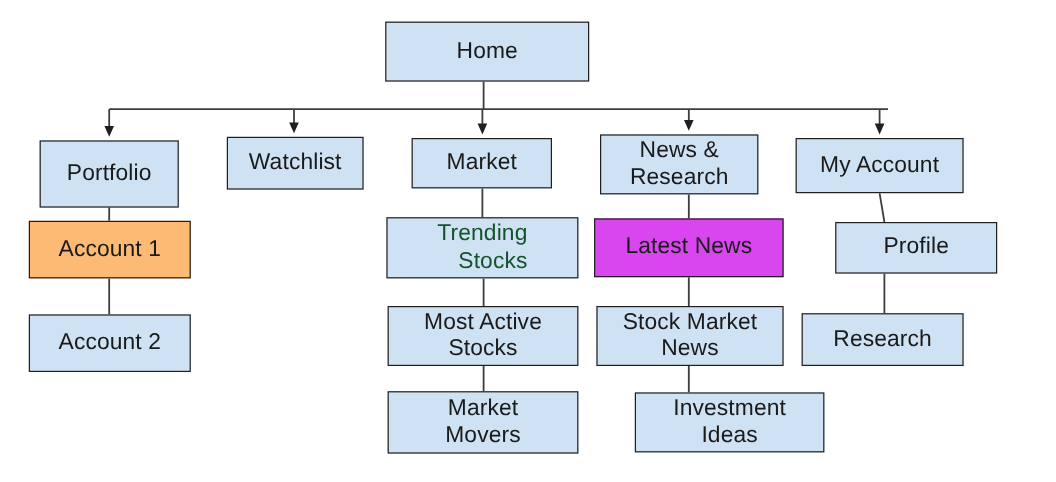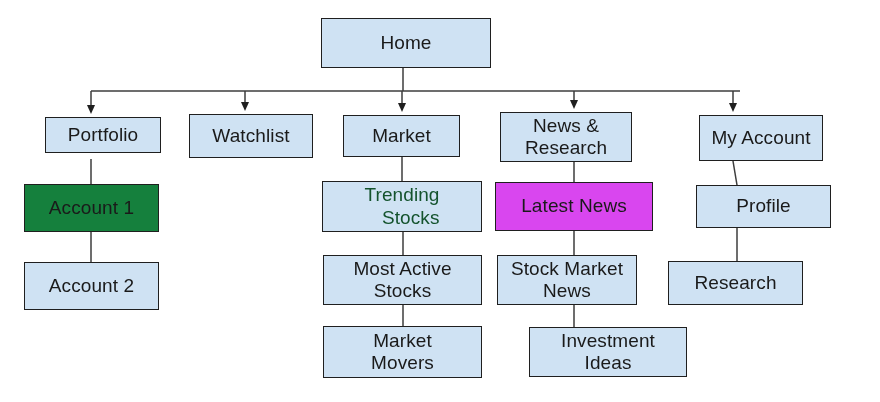--- a/index.html
+++ b/index.html
@@ -63,58 +63,58 @@
       <line x1="574" y1="162" x2="574" y2="182" stroke="#3d3d3d" stroke-width="1.5"></line>
       <line x1="574" y1="231" x2="574" y2="255" stroke="#3d3d3d" stroke-width="1.5"></line>
       <line x1="574" y1="305" x2="574" y2="327" stroke="#3d3d3d" stroke-width="1.5"></line>
       <line x1="733" y1="161" x2="737" y2="185" stroke="#3d3d3d" stroke-width="1.5"></line>
       <line x1="737" y1="228" x2="737" y2="261" stroke="#3d3d3d" stroke-width="1.5"></line>
     </svg>
   <div id="node-layer">
       <div class="node" style="left: 321px; top: 18px; width: 170px; height: 50px; background: rgb(207, 226, 243); border: 1.5px solid rgb(31, 31, 31);">
         <span class="node-label" style="color: rgb(26, 26, 26);">Home</span>
       </div>
-      <div class="node" style="left: 33px; top: 117px; width: 116px; height: 36px; background: rgb(207, 226, 243); border: 1.5px solid rgb(31, 31, 31); margin-left: 12px;">
+      <div class="node" style="left: 33px; top: 117px; width: 116px; height: 56px; background: rgb(207, 226, 243); border: 1.5px solid rgb(31, 31, 31);">
         <span class="node-label" style="color: rgb(26, 26, 26);">Portfolio</span>
       </div>
-      <div class="node" style="left: 189px; top: 114px; width: 124px; height: 44px; background: rgb(207, 226, 243); border: 1.5px solid rgb(31, 31, 31);">
+      <div class="node" style="left: 189px; top: 114px; width: 114px; height: 44px; background: rgb(207, 226, 243); border: 1.5px solid rgb(31, 31, 31);">
         <span class="node-label" style="color: rgb(26, 26, 26);">Watchlist</span>
       </div>
       <div class="node" style="left: 343px; top: 115px; width: 117px; height: 42px; background: rgb(207, 226, 243); border: 1.5px solid rgb(31, 31, 31);">
         <span class="node-label" style="color: rgb(26, 26, 26);">Market</span>
       </div>
       <div class="node" style="left: 500px; top: 112px; width: 132px; height: 50px; background: rgb(207, 226, 243); border: 1.5px solid rgb(31, 31, 31);">
         <span class="node-label" style="color: rgb(26, 26, 26);">News &amp;
 Research</span>
       </div>
-      <div class="node" style="left: 663px; top: 115px; width: 124px; height: 46px; background: rgb(207, 226, 243); border: 1.5px solid rgb(31, 31, 31); margin-left: 36px;">
+      <div class="node" style="left: 663px; top: 115px; width: 140px; height: 46px; background: rgb(207, 226, 243); border: 1.5px solid rgb(31, 31, 31);">
         <span class="node-label" style="color: rgb(26, 26, 26);">My Account</span>
       </div>
-      <div class="node" style="left: 24px; top: 184px; width: 135px; height: 48px; background: #15803d; border: 1.5px solid rgb(31, 31, 31);">
+      <div class="node" style="left: 24px; top: 184px; width: 135px; height: 48px; background: #fdba74; border: 1.5px solid rgb(31, 31, 31);">
         <span class="node-label" style="color: rgb(26, 26, 26);">Account 1</span>
       </div>
       <div class="node" style="left: 24px; top: 262px; width: 135px; height: 48px; background: rgb(207, 226, 243); border: 1.5px solid rgb(31, 31, 31);">
         <span class="node-label" style="color: rgb(26, 26, 26);">Account 2</span>
       </div>
       <div class="node" style="left: 322px; top: 181px; width: 160px; height: 51px; background: rgb(207, 226, 243); border: 1.5px solid rgb(31, 31, 31);">
         <span class="node-label" style="color: #14532d; text-align: right;">Trending
 Stocks</span>
       </div>
       <div class="node" style="left: 323px; top: 255px; width: 159px; height: 50px; background: rgb(207, 226, 243); border: 1.5px solid rgb(31, 31, 31);">
         <span class="node-label" style="color: rgb(26, 26, 26);">Most Active
 Stocks</span>
       </div>
       <div class="node" style="left: 323px; top: 326px; width: 159px; height: 52px; background: rgb(207, 226, 243); border: 1.5px solid rgb(31, 31, 31);">
         <span class="node-label" style="color: rgb(26, 26, 26);">Market
 Movers</span>
       </div>
       <div class="node" style="left: 495px; top: 182px; width: 158px; height: 49px; background: #d946ef; border: 1.5px solid rgb(31, 31, 31);">
         <span class="node-label" style="color: rgb(26, 26, 26);">Latest News</span>
       </div>
-      <div class="node" style="left: 497px; top: 255px; width: 140px; height: 50px; background: rgb(207, 226, 243); border: 1.5px solid rgb(31, 31, 31);">
+      <div class="node" style="left: 497px; top: 255px; width: 156px; height: 50px; background: rgb(207, 226, 243); border: 1.5px solid rgb(31, 31, 31);">
         <span class="node-label" style="color: rgb(26, 26, 26);">Stock Market
 News</span>
       </div>
       <div class="node" style="left: 497px; top: 327px; width: 158px; height: 50px; background: rgb(207, 226, 243); border: 1.5px solid rgb(31, 31, 31); margin-left: 32px;">
         <span class="node-label" style="color: rgb(26, 26, 26);">Investment
 Ideas</span>
       </div>
       <div class="node" style="left: 668px; top: 185px; width: 135px; height: 43px; background: rgb(207, 226, 243); border: 1.5px solid rgb(31, 31, 31); margin-left: 28px;">
         <span class="node-label" style="color: rgb(26, 26, 26);">Profile</span>
       </div>

